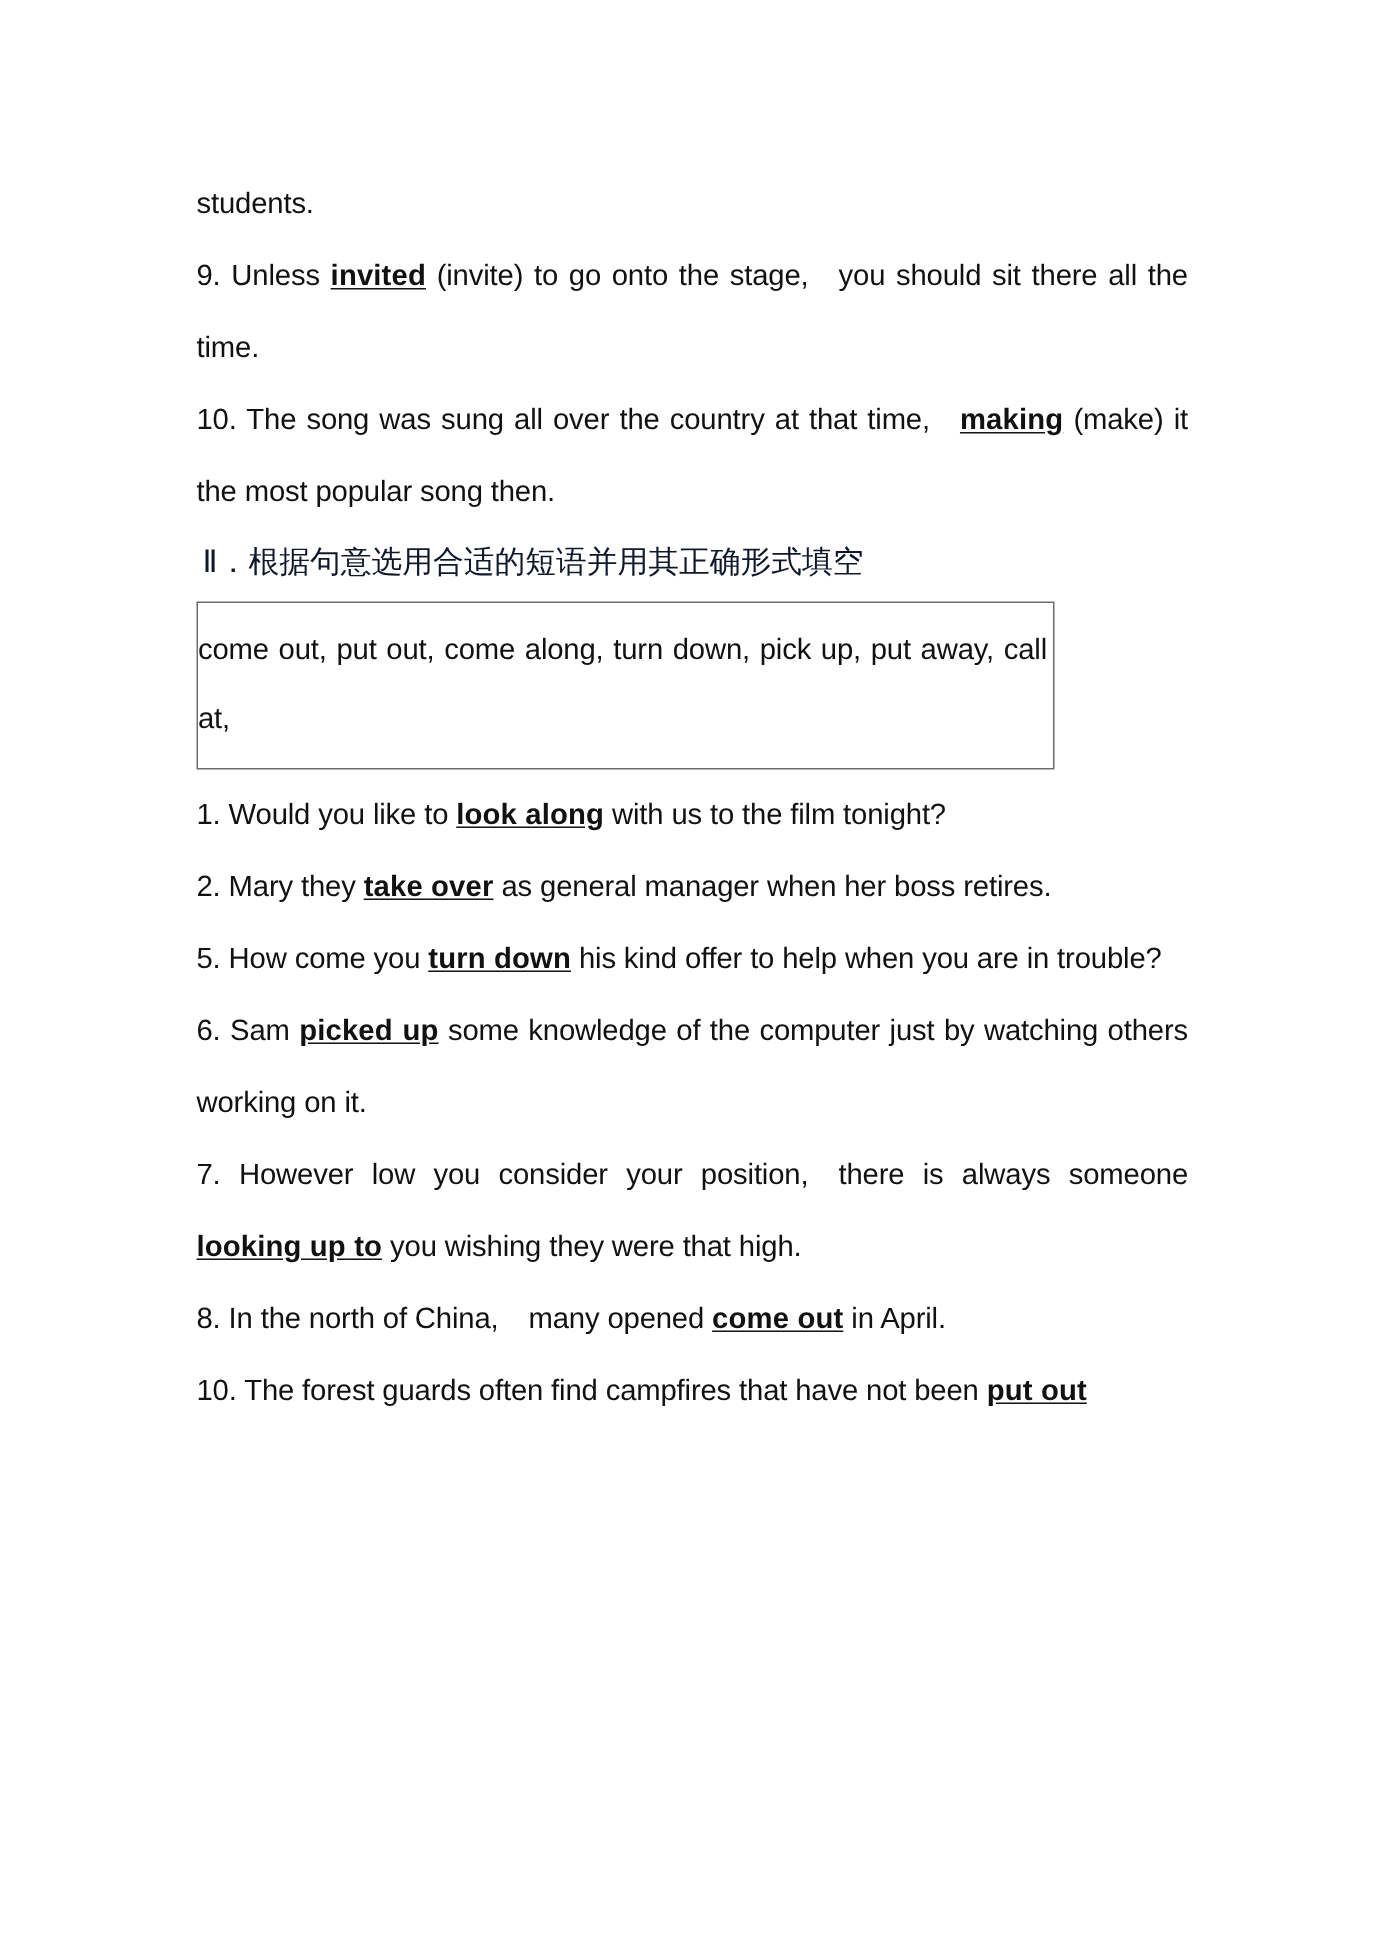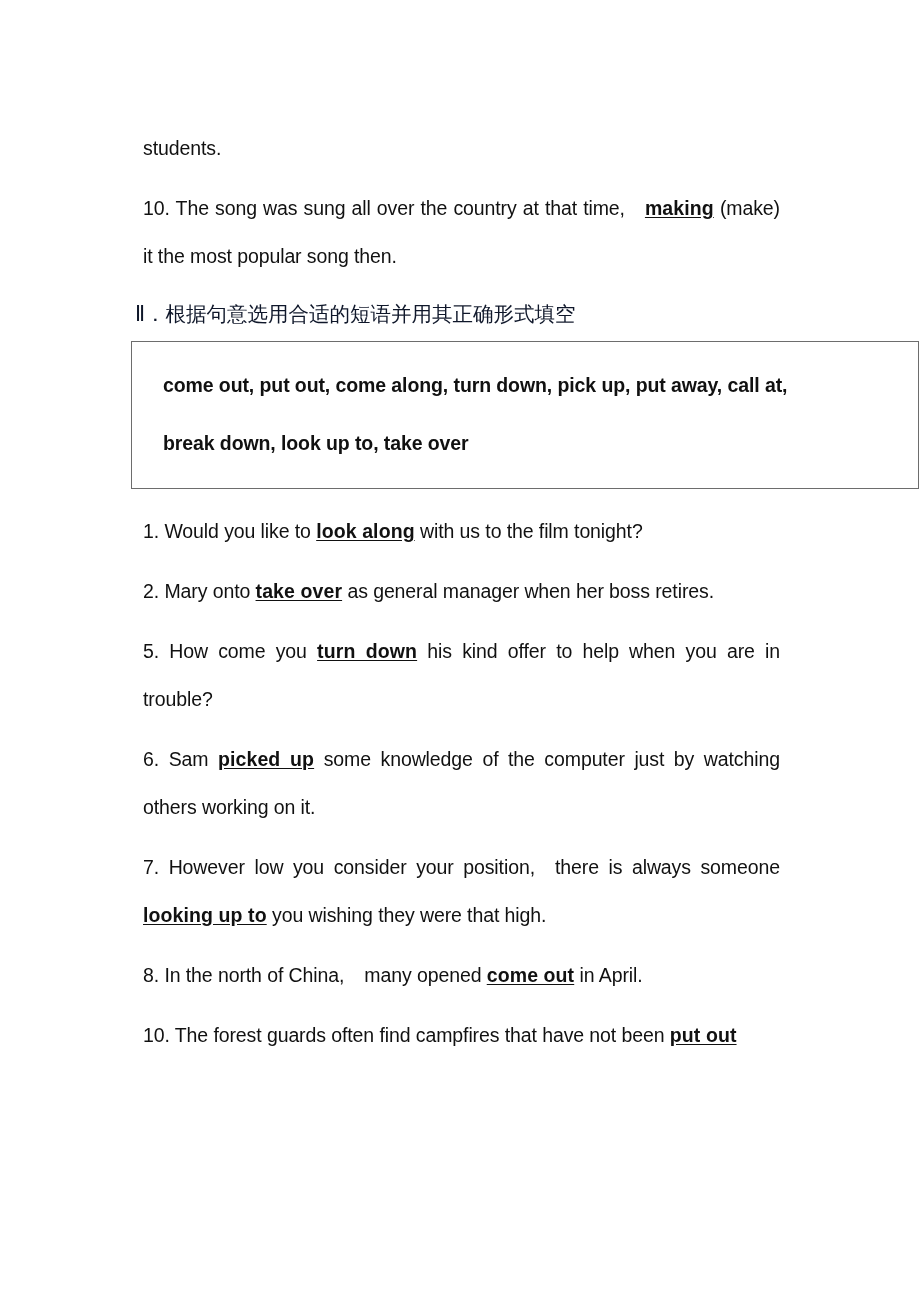--- a/index.html
+++ b/index.html
@@ -26,21 +26,21 @@
     position: absolute;
     left: 0;
     top: 112px;
     width: 661px;
   }
   .para {
     font-size: 19.5px;
     line-height: 48px;
     text-align: justify;
     text-justify: inter-word;
-    margin: 12px;
+    margin: 0;
     color: #111111;
     letter-spacing: -0.1px;
   }
   
   .para.nolast { text-align-last: left; }
   .ans {
     font-weight: bold;
     text-decoration: underline;
     text-underline-offset: 2px;
     letter-spacing: 0.1px;
@@ -51,64 +51,68 @@
     line-height: 44px;
     margin: 0;
     padding-left: 4px;
     color: #0f172a;
     font-family: "DejaVu Sans", sans-serif;
     white-space: nowrap;
   }
   .phrase-box {
     box-sizing: border-box;
     border: 1.3px solid #6d6d6d;
-    width: 788px;
-    padding: 8px 4px 10px 19px;
+    width: 572px;
+    padding: 8px 4px 10px 0;
     margin-top: 5px;
-    font-weight: bold;
   }
   .phrase-box .para { line-height: 46px; }
   .spacer-sm { height: 6px; }
 </style>
 </head>
 <body>
 
 <div class="page">
   <div class="doc-body">
 
     <p class="para nolast">
       <span>students.</span>
     </p>
 
+    <p class="para nolast">
+      <span>9.</span>
+      <span>Unless</span>
+      <span class="ans">invited</span>
+      <span>(invite) to go onto the stage,</span><span class="gap"></span><span>you should sit there all the time.</span>
+    </p>
 
     <p class="para nolast">
       <span>10.</span>
       <span>The song was sung all over the country at that time,</span><span class="gap"></span><span class="ans">making</span>
       <span>(make) it the most popular song then.</span>
     </p>
 
     <p class="heading-cn">Ⅱ．根据句意选用合适的短语并用其正确形式填空</p>
 
     <div class="phrase-box">
       <p class="para nolast">come out, put out, come along, turn down, pick up, put away, call at,</p>
-      <p class="para nolast">break down, look up to, take over</p>
     </div>
 
     <div class="spacer-sm"></div>
 
     <p class="para nolast">
       <span>1.</span>
       <span>Would you like to</span>
       <span class="ans">look along</span>
       <span>with us to the film tonight?</span>
     </p>
 
     <p class="para nolast">
       <span>2.</span>
-      <span>Mary onto</span>
+      <span>Mary they</span>
       <span class="ans">take over</span>
       <span>as general manager when her boss retires.</span>
     </p>
 
 
 
     <p class="para nolast">
       <span>5.</span>
       <span>How come you</span>
       <span class="ans">turn down</span>

